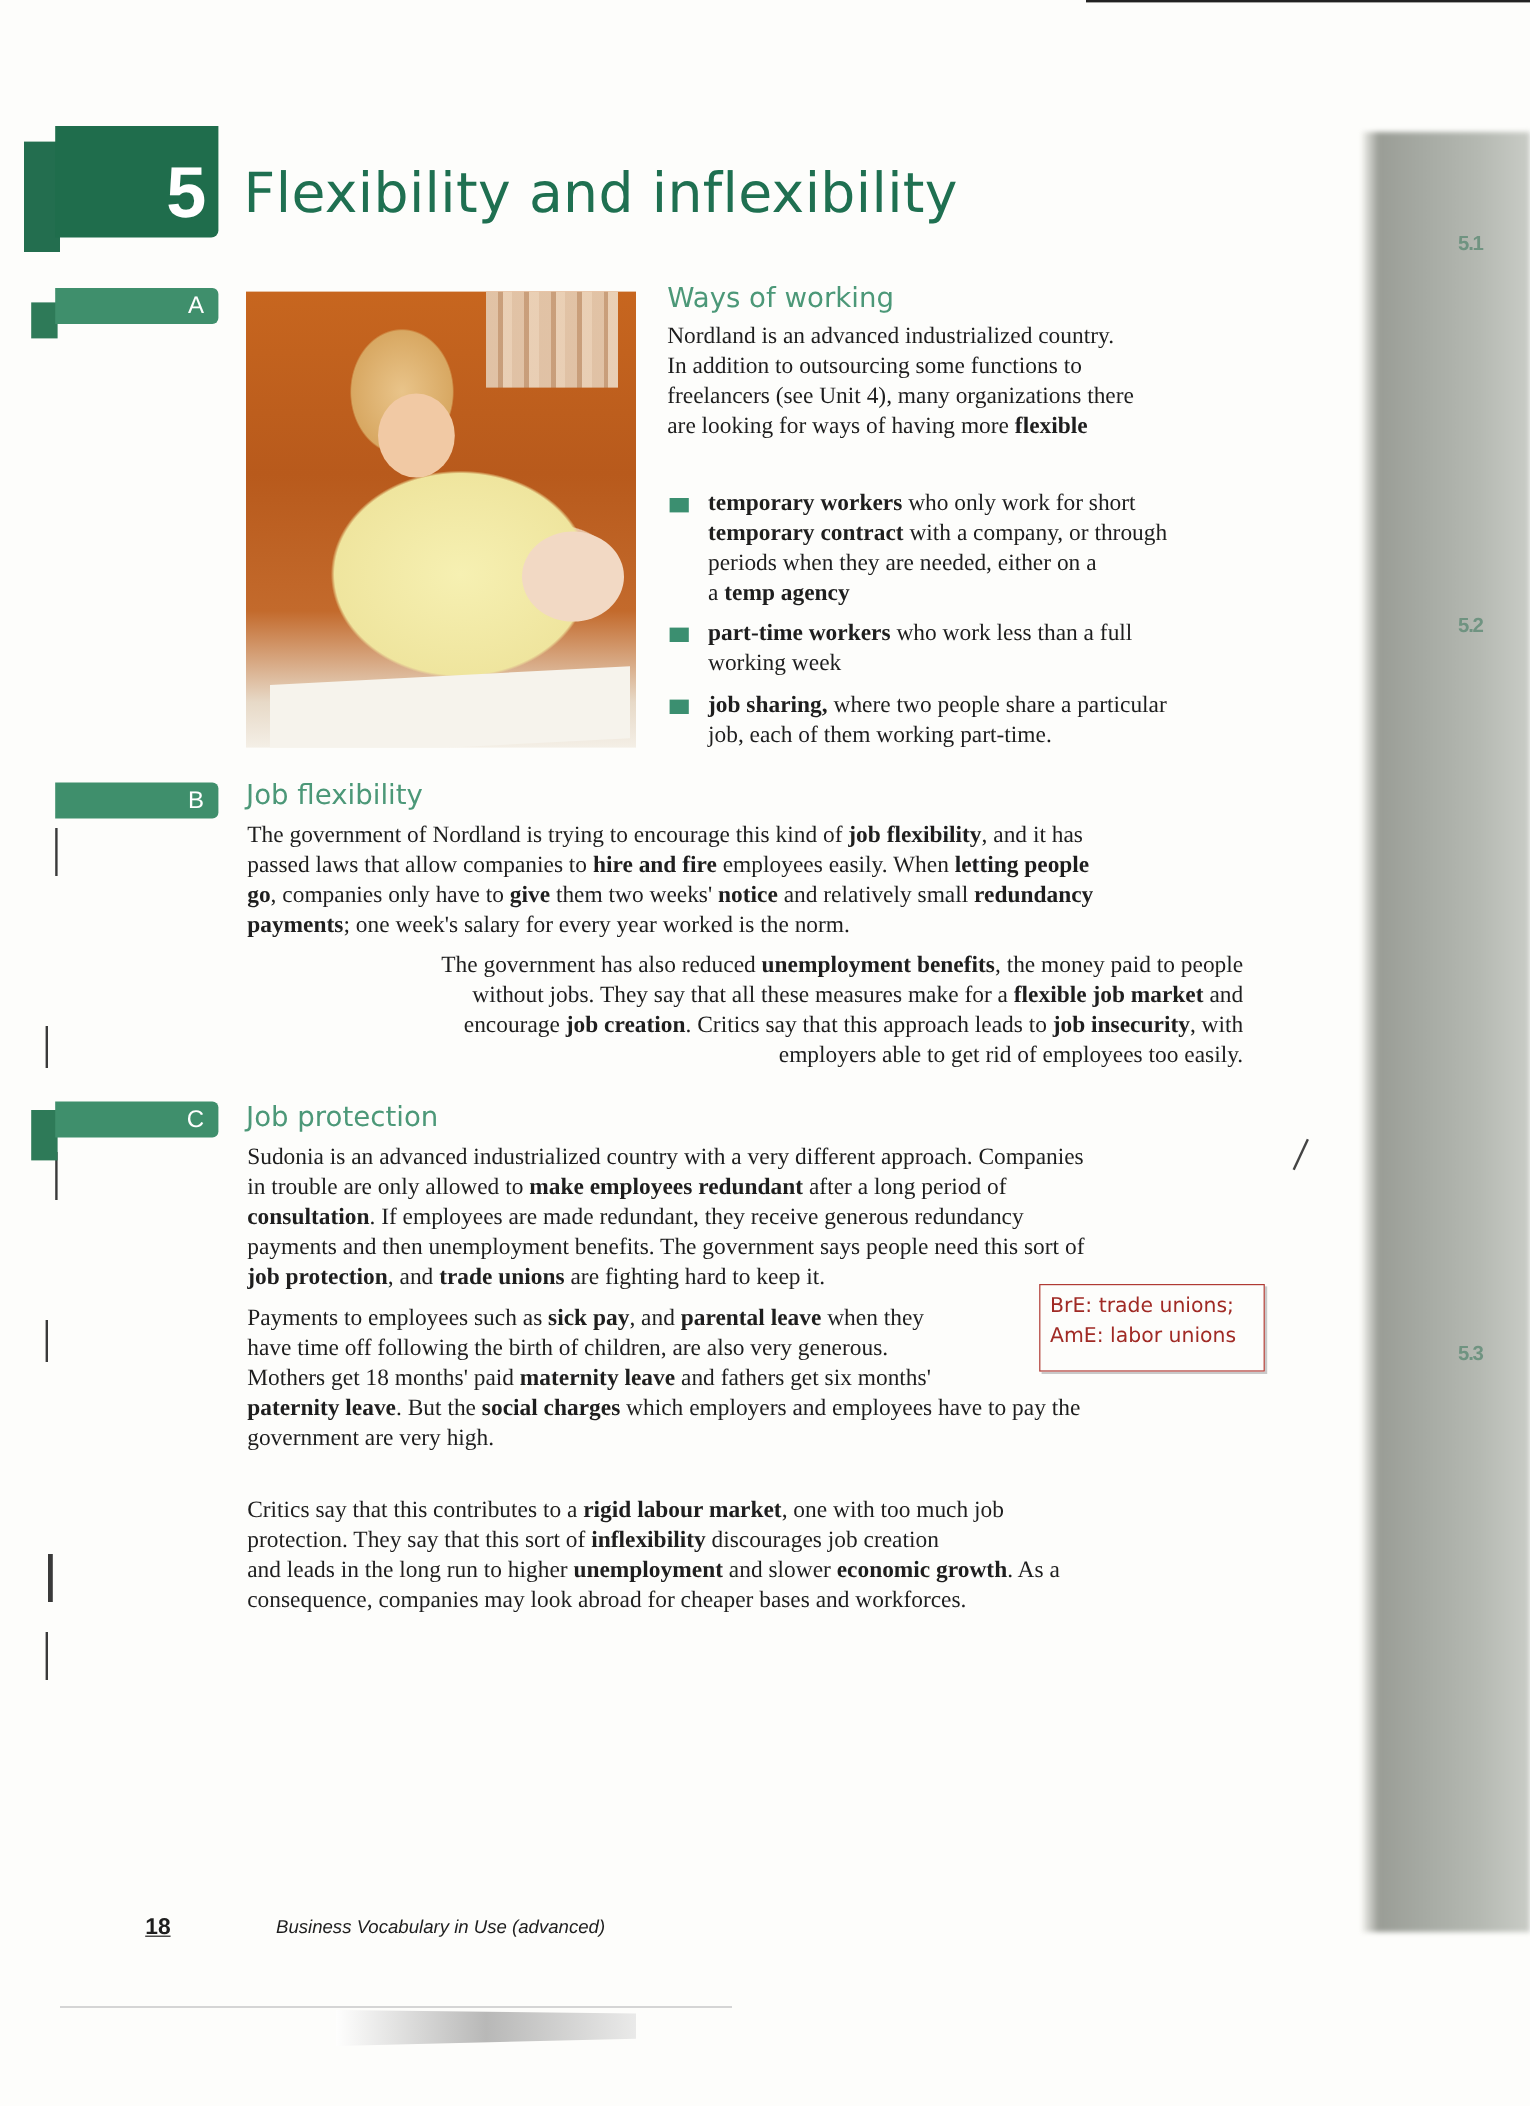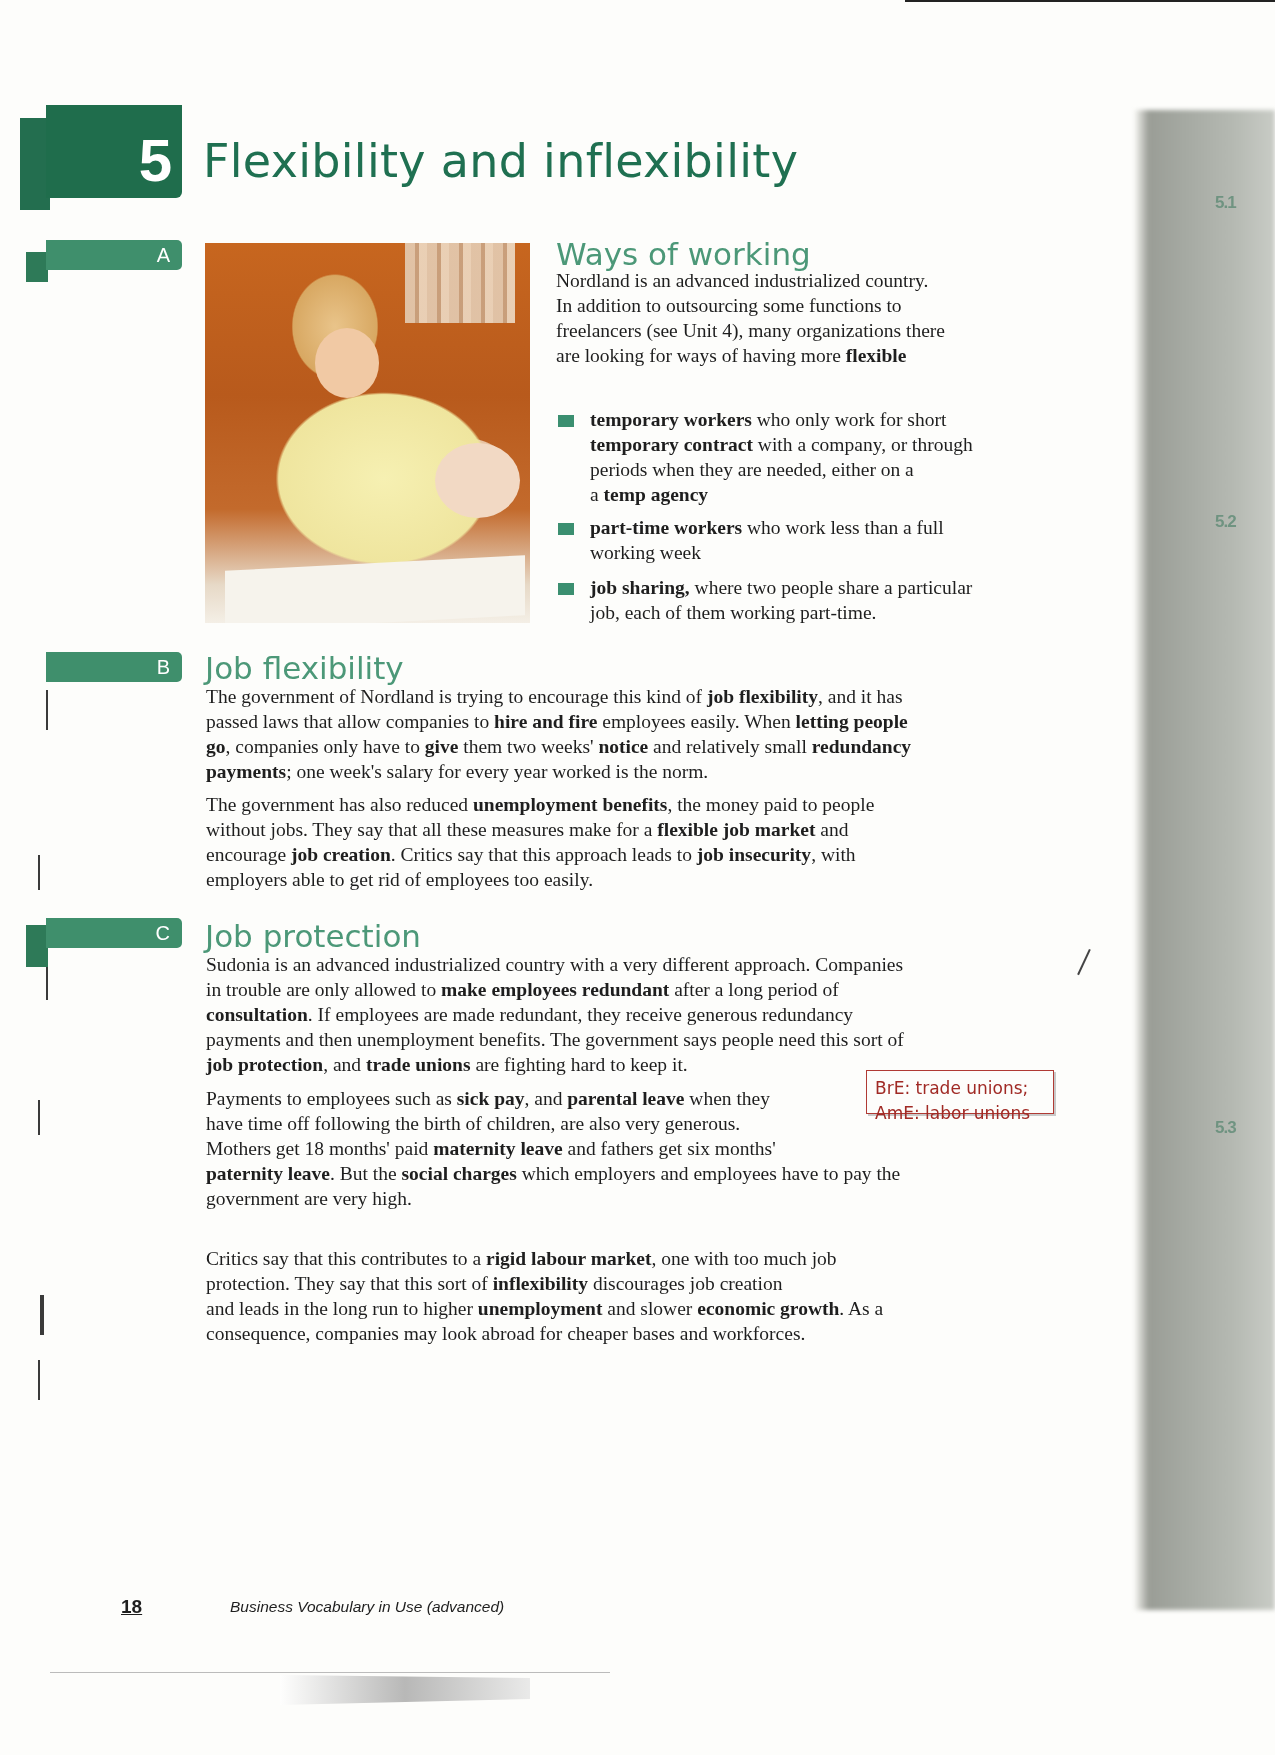--- a/index.html
+++ b/index.html
@@ -39,21 +39,21 @@
   }
 
   .sec-tab {
     position: absolute; left: 46px; width: 136px; height: 30px; border-radius: 0 5px 5px 0;
     background: #3f8f6c; color: #fff; font-family: "Liberation Sans", sans-serif;
     font-size: 20px; text-align: right; padding-right: 12px; box-sizing: border-box; line-height: 30px;
   }
   .sec-tab-stub { position: absolute; left: 26px; width: 22px; height: 30px; background: #2e7a58; }
 
   .sec-head {
-    position: absolute; font-family: "DejaVu Sans", sans-serif; font-size: 31px;
+    position: absolute; font-family: "DejaVu Sans", sans-serif; font-size: 23px;
     color: #4c9878; white-space: nowrap;
   }
 
   .para { position: absolute; font-size: 19.5px; line-height: 25px; }
   .para b { font-weight: bold; }
 
   
   .photo {
     position: absolute; left: 205px; top: 243px; width: 325px; height: 380px; overflow: hidden;
     background:
@@ -64,21 +64,21 @@
   }
   .photo .shelf { position: absolute; left: 200px; top: 0; width: 110px; height: 80px;
     background: repeating-linear-gradient(to right, #e6d3bd 0 10px, #caa98b 10px 14px, #f0e2cf 14px 22px); opacity: .85; }
   .photo .face { position: absolute; left: 110px; top: 85px; width: 64px; height: 70px; border-radius: 50%; background: #f1c9a4; }
   .photo .baby { position: absolute; left: 230px; top: 200px; width: 85px; height: 75px; border-radius: 50%; background: #f2d9c4; }
   .photo .papers { position: absolute; left: 20px; top: 320px; width: 300px; height: 60px; background: #f6f3ec; transform: skewY(-3deg); }
 
   .bullet { position: absolute; left: 558px; width: 16px; height: 12px; background: #3b8f70; }
 
   .aside-box {
-    position: absolute; left: 866px; top: 1070px; width: 188px; height: 44px;
+    position: absolute; left: 866px; top: 1070px; width: 188px; height: 73px;
     border: 1.5px solid #b03a34; box-shadow: 2px 2px 0 #c9c9c9;
     font-family: "DejaVu Sans", sans-serif; font-size: 17px; color: #a02a25;
     padding: 5px 8px; box-sizing: border-box; line-height: 25px;
   }
 
   .page-num { position: absolute; left: 121px; top: 1596px; font-family: "Liberation Sans", sans-serif; font-weight: bold; font-size: 19px; text-decoration: underline; }
   .book-title { position: absolute; left: 230px; top: 1598px; font-family: "Liberation Sans", sans-serif; font-style: italic; font-size: 15.5px; }
   .bottom-rule { position: absolute; left: 50px; top: 1672px; width: 560px; height: 1px; background: #bbb; }
   .bottom-smudge { position: absolute; left: 280px; top: 1675px; width: 250px; height: 30px;
     background: linear-gradient(to right, #fff, #8a8a8a 50%, #ddd); clip-path: polygon(0 0, 100% 10%, 100% 80%, 0 100%); opacity: .6; }
@@ -147,21 +147,21 @@
 <div class="sec-tab" style="top:652px;">B</div>
 <div class="sec-head" style="left:205px; top:650px;">Job flexibility</div>
 
 <div class="para" style="left:206px; top:684px; width:830px;">
   <div><span>The government of Nordland is trying to encourage this kind of </span><b>job flexibility</b><span>, and it has</span></div>
   <div><span>passed laws that allow companies to </span><b>hire and fire</b><span> employees easily. When </span><b>letting people</b></div>
   <div><b>go</b><span>, companies only have to </span><b>give</b><span> them two weeks' </span><b>notice</b><span> and relatively small </span><b>redundancy</b></div>
   <div><b>payments</b><span>; one week's salary for every year worked is the norm.</span></div>
 </div>
 
-<div class="para" style="left:206px; top:792px; width:830px;">
+<div class="para" style="left:206px; top:792px; width:830px;text-align:right;">
   <div><span>The government has also reduced </span><b>unemployment benefits</b><span>, the money paid to people</span></div>
   <div><span>without jobs. They say that all these measures make for a </span><b>flexible job market</b><span> and</span></div>
   <div><span>encourage </span><b>job creation</b><span>. Critics say that this approach leads to </span><b>job insecurity</b><span>, with</span></div>
   <div><span>employers able to get rid of employees too easily.</span></div>
 </div>
 
 <div class="sec-tab-stub" style="top:925px; height:42px;"></div>
 <div class="sec-tab" style="top:918px;">C</div>
 <div class="sec-head" style="left:205px; top:918px;">Job protection</div>
 

